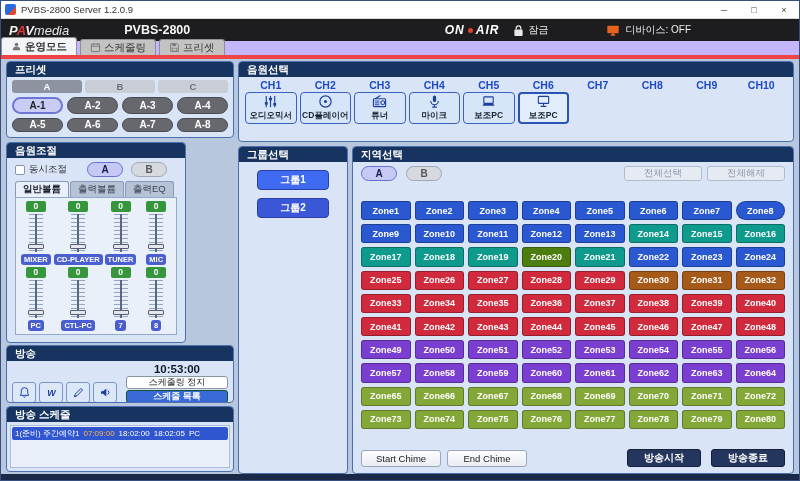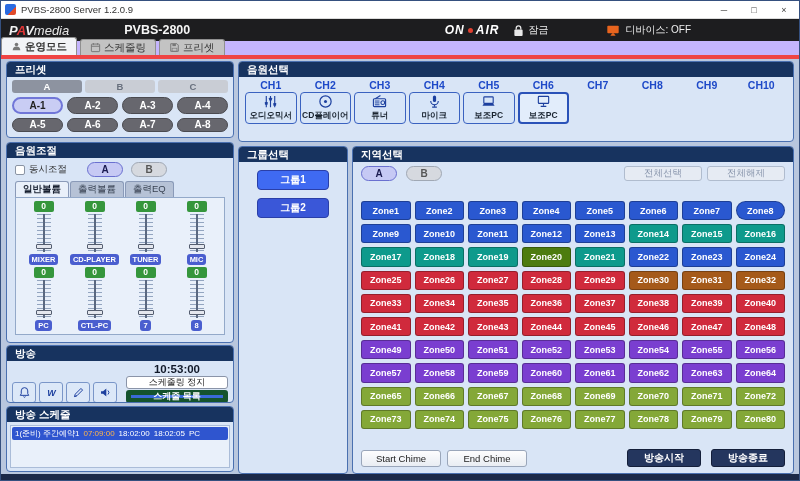--- a/index.html
+++ b/index.html
@@ -53,21 +53,21 @@
   #source-panel{left:237px;top:2px;width:556px;height:81px;}
   #channel-grid{display:grid;grid-template-columns:repeat(10,1fr);gap:3px;padding:2px 6px 20px;flex:1;}
   .ch-col{display:flex;flex-direction:column;align-items:center;gap:1px;}
   .ch-lb{color:#1e49c8;font-size:10.5px;font-weight:bold;}
   .src-btn{width:100%;flex:1;background:#d7e5f8;border:1px solid #3a62c0;border-radius:4px;display:flex;flex-direction:column;align-items:center;justify-content:center;gap:1px;}
   .src-btn.sel{border:2px solid #2a52b8;background:#e2edfb;}
   .src-ic svg{width:15px;height:15px;display:block;}
   .src-lb{font-size:8.5px;font-weight:bold;color:#1a2430;white-space:nowrap;}
 
   
-  #volume-panel{left:5px;top:83px;width:228px;height:201px;}
+  #volume-panel{left:5px;top:83px;width:180px;height:201px;}
   .vol-row1{display:flex;align-items:center;padding:4px 8px 0;gap:4px;}
   .chk{width:10px;height:10px;border:1px solid #8a94a4;background:#fff;border-radius:2px;}
   .sync-lb{font-size:9.5px;color:#333;margin-right:16px;}
   .ab{width:36px;height:15px;border-radius:8px;font-size:10px;font-weight:bold;display:flex;align-items:center;justify-content:center;margin-right:4px;}
   .ab.sel{background:#c6c9f4;border:1.5px solid #6a70d0;color:#1a1a50;}
   .ab.idle{background:#d6d9df;border:1px solid #a0a8b4;color:#555;}
   .vol-tabs{display:flex;padding:4px 8px 0;gap:1px;}
   .vtab{font-size:9.5px;padding:1px 7px;border:1px solid #8a9ab8;border-bottom:none;border-radius:3px 3px 0 0;background:#b6c2d6;color:#3a4454;}
   .vtab.active{background:#e9f0fa;color:#182030;font-weight:bold;}
   .slider-box{flex:1;margin:0 8px 7px;background:#e9f0fa;border:1px solid #93a9c9;display:grid;grid-template-columns:repeat(4,1fr);grid-template-rows:1fr 1fr;padding:3px 2px;row-gap:2px;}
@@ -85,21 +85,21 @@
 
   
   #broadcast-panel{left:5px;top:286px;width:228px;height:58px;}
   .bc-body{flex:1;display:flex;padding:2px 5px 3px;gap:5px;align-items:flex-end;}
   #bc-icons{display:flex;gap:3px;flex:1;}
   .bc-ic-btn{width:24px;height:21px;background:#dce8f8;border:1px solid #7a96c8;border-radius:3px;display:flex;align-items:center;justify-content:center;}
   .bc-ic-btn svg{width:13px;height:13px;display:block;}
   .bc-right{display:flex;flex-direction:column;gap:1px;width:102px;}
   .bc-time{font-size:11.5px;font-weight:bold;color:#101828;text-align:center;}
   .bc-stop{height:13px;background:#fff;border:1px solid #8a94a8;border-radius:3px;font-size:9px;color:#222;display:flex;align-items:center;justify-content:center;}
-  .bc-list{height:13px;background:#3a6ad8;border:5px solid #14532d;border-radius:3px;font-size:9px;color:#fff;font-weight:bold;display:flex;align-items:center;justify-content:center;}
+  .bc-list{height:13px;background:#3a6ad8;border:1px solid #14532d;border-radius:3px;font-size:9px;color:#fff;font-weight:bold;display:flex;align-items:center;justify-content:center;}
 
   
   #schedule-panel{left:5px;top:347px;width:228px;height:66px;}
   .sch-list{flex:1;margin:3px;background:#e9f0fa;border:1px solid #aabcd8;}
   .sch-entry{height:13px;margin:1px;background:#2f55cf;border-radius:2px;color:#fff;font-size:8px;display:flex;align-items:center;gap:4px;padding:0 3px;white-space:nowrap;overflow:hidden;}
   .sch-entry .t-start{color:#ffb54a;}
 
   
   #group-panel{left:237px;top:87px;width:110px;height:328px;}
   .grp-body{display:flex;flex-direction:column;align-items:center;padding-top:8px;gap:8px;flex:1;}

